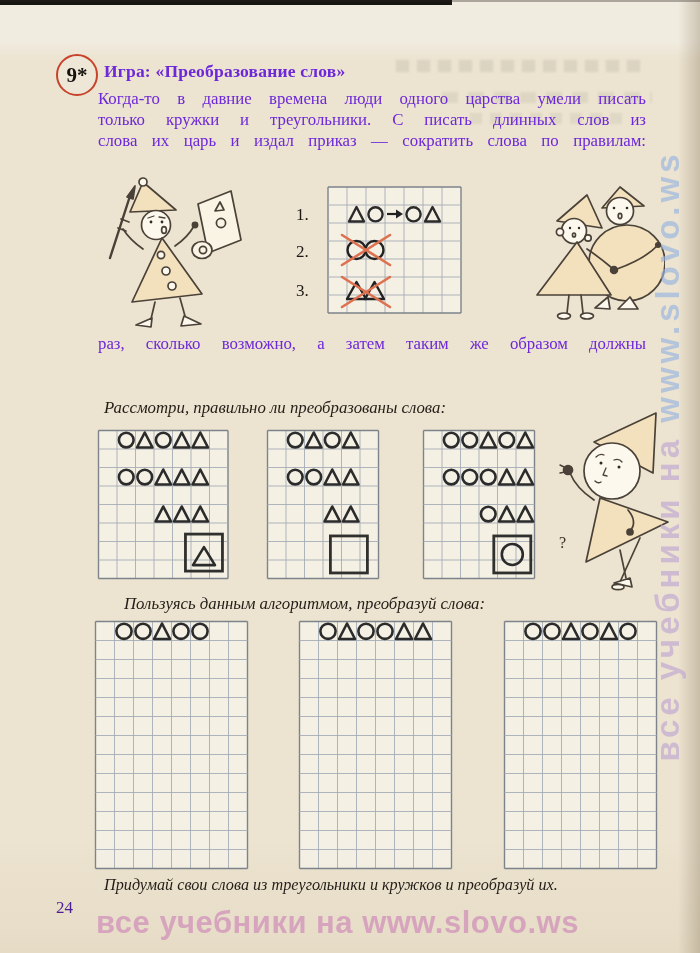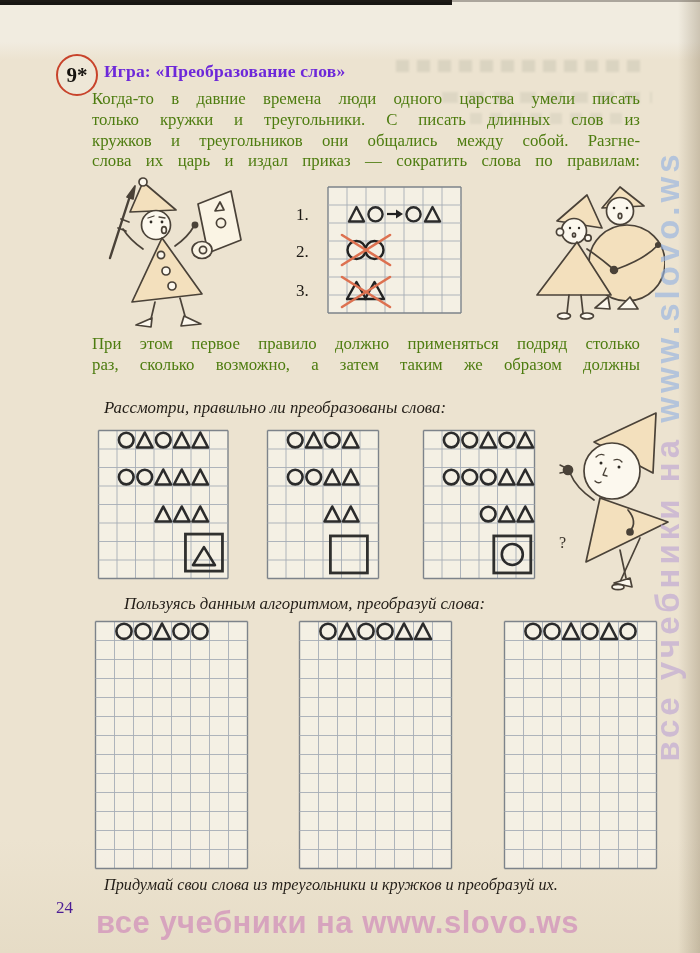--- a/index.html
+++ b/index.html
@@ -17,21 +17,21 @@
   .ghost.g2{left:442px;top:92px;width:210px;height:11px;
         background:repeating-linear-gradient(90deg,rgba(105,115,98,.22) 0 16px,transparent 16px 26px);}
   .ghost.g3{left:470px;top:113px;width:160px;height:11px;
         background:repeating-linear-gradient(90deg,rgba(105,115,98,.20) 0 12px,transparent 12px 20px);}
 
   .badge{position:absolute;left:56px;top:54px;width:38px;height:38px;border-radius:50%;
         border:2.6px solid #c8432b;display:flex;align-items:center;justify-content:center;
         font-weight:bold;font-size:21px;color:#16130f;background:rgba(255,255,255,.15);}
   .title{position:absolute;left:104px;top:61px;font-weight:bold;font-size:17.5px;color:#6d28d9;letter-spacing:.2px;}
 
-  .para{position:absolute;color:#4d7c0f;font-size:16.8px;line-height:20.8px;width:548px;left:92px;}
+  .para{position:absolute;color:#6d28d9;font-size:16.8px;line-height:20.8px;width:548px;left:98px;}
   .para .line{text-align:justify;text-align-last:justify;white-space:normal;}
   .para .line.last{text-align-last:left;}
   .prompt{position:absolute;left:104px;color:#221d17;font-size:16.8px;font-style:italic;}
 
   .grid-host{position:absolute;}
   .grid-host svg{display:block;}
   .illus{position:absolute;}
   .qmark{position:absolute;left:559px;top:534px;font-size:16px;color:#3a342c;}
 
   .pagenum{position:absolute;left:56px;top:898px;font-size:17px;color:#4c1d95;}
@@ -56,21 +56,20 @@
 <div class="ghost g3"></div>
 
 <div class="badge">
     <span>9*</span>
   </div>
 <div class="title">Игра: «Преобразование слов»</div>
 
 <div class="para" style="top:89px;">
   <div class="line">Когда-то в давние времена люди одного царства умели писать</div>
   <div class="line">только кружки и треугольники. С писать длинных слов из</div>
-  <div class="line">кружков и треугольников они общались между собой. Разгне-</div>
   <div class="line">слова их царь и издал приказ — сократить слова по правилам:</div>
 </div>
 
 <svg class="illus" style="left:80px;top:176px;" width="205" height="156" viewBox="0 0 205 156">
   <g fill="none" stroke="#4a4238" stroke-width="1.7" stroke-linecap="round" stroke-linejoin="round">
     <line x1="50" y1="20" x2="30" y2="82" stroke-width="2.4"></line>
     <polygon points="47,21 55,10 53,23" fill="#4a4238"></polygon>
     <line x1="41" y1="43" x2="49" y2="46"></line>
       <line x1="38" y1="52" x2="46" y2="55"></line>
     <path d="M63 73 Q50 64 43 53"></path>
@@ -161,21 +160,20 @@
     <polygon points="60,57 20,110 94,110" fill="#f3e0bd"></polygon>
     <path d="M70 64 Q82 72 95 83"></path>
     <line x1="52" y1="110" x2="50" y2="128"></line>
       <line x1="64" y1="110" x2="66" y2="128"></line>
     <ellipse cx="47" cy="131" rx="6.5" ry="3" fill="#fcf8ee"></ellipse>
     <ellipse cx="70" cy="131" rx="6.5" ry="3" fill="#fcf8ee"></ellipse>
   </g>
 </svg>
 
 <div class="para" style="top:334px;">
-  <div class="line">При этом первое правило должно применяться подряд столько</div>
   <div class="line">раз, сколько возможно, а затем таким же образом должны</div>
 </div>
 
 <div class="prompt" style="top:398px;">Рассмотри, правильно ли преобразованы слова:</div>
 
 <div class="grid-host" style="left:97px;top:429px;">
     <svg viewBox="-1.5 -1.5 132.5 151" width="132.5" height="151">
       <rect x="0" y="0" width="129.5" height="148" fill="rgba(255,255,252,0.45)"></rect>
       <line x1="0" y1="0" x2="0" y2="148" stroke="#7d838a" stroke-width="1.4"></line>
       <line x1="18.5" y1="0" x2="18.5" y2="148" stroke="#a6adb5" stroke-width="0.9"></line>

